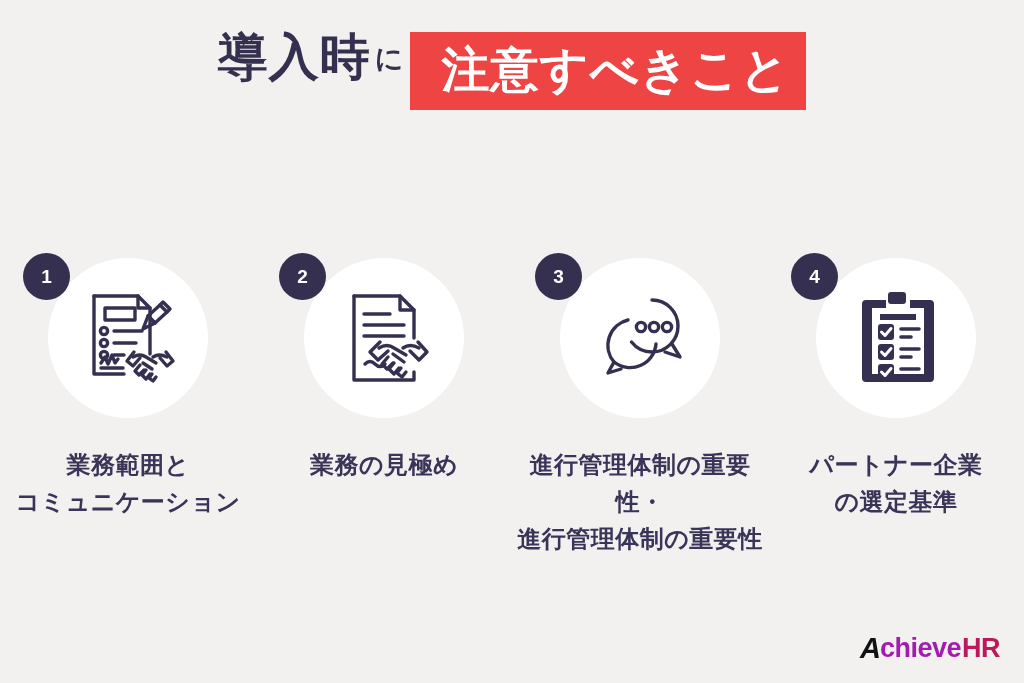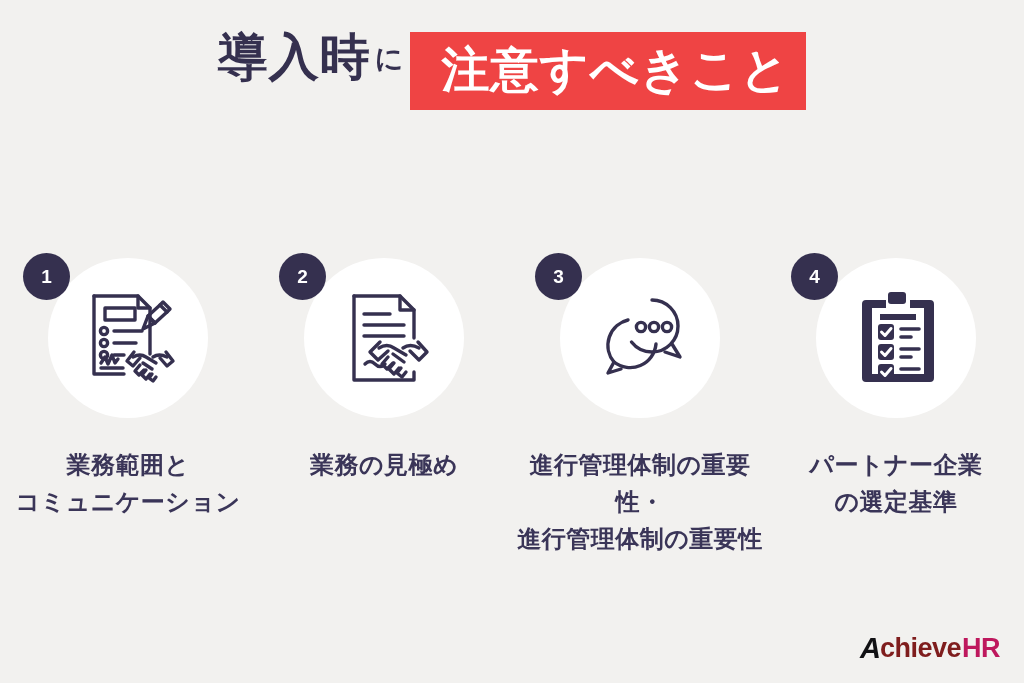--- a/index.html
+++ b/index.html
@@ -116,21 +116,21 @@
     line-height:1;
   }
   .logo-a {
     color:#111114;
     font-style:italic;
     font-weight:bold;
     font-size:29px;
     letter-spacing:-1px;
     margin-right:0px;
   }
-  .logo-chieve { color:#7f1d1d; letter-spacing:-0.5px; }
+  .logo-chieve { color:#a21caf; letter-spacing:-0.5px; }
   .logo-hr { color:#be185d; letter-spacing:-0.5px; margin-left:1px; }
 </style>
 </head>
 <body>
 
 <div id="slide">
 
   <div class="title-wrap">
     <span class="title-plain">導入時</span>
     <span class="title-particle">に</span>

